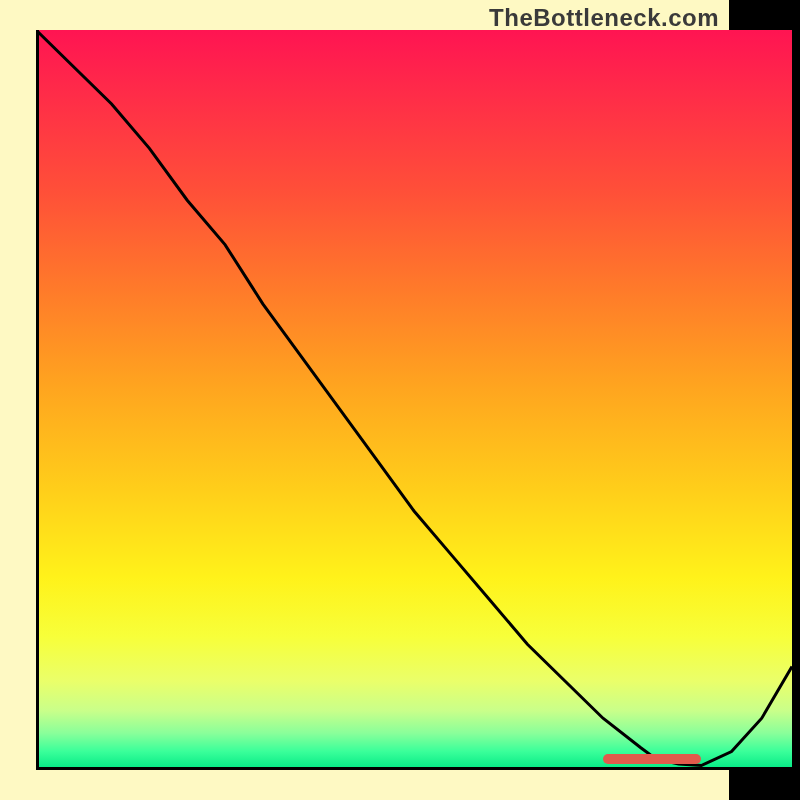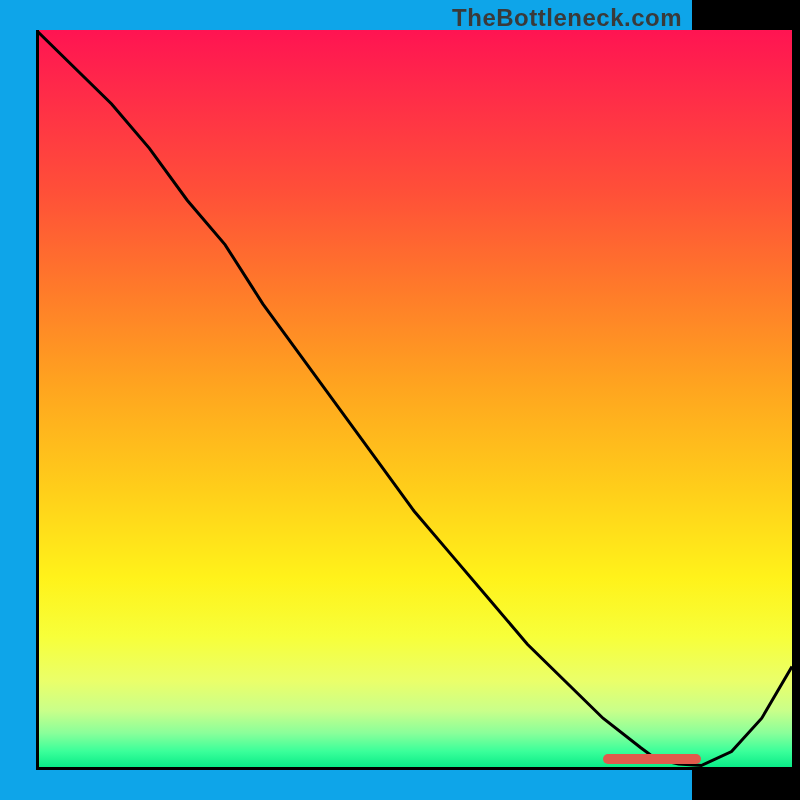--- a/index.html
+++ b/index.html
@@ -8,21 +8,22 @@
     width: 800px;
     height: 800px;
     background: #000;
     font-family: Arial, Helvetica, sans-serif;
     overflow: hidden;
   }
   .frame {
     position: relative;
     width: 692px;
     height: 800px;
-    background: #0ea5e9;
+    background: #fef9c3;
+    padding-left: 37px;
   }
   .watermark {
     position: absolute;
     top: 4px;
     right: 10px;
     color: #3a3a3a;
     font-size: 24px;
     font-weight: bold;
     letter-spacing: 0.5px;
     user-select: none;

